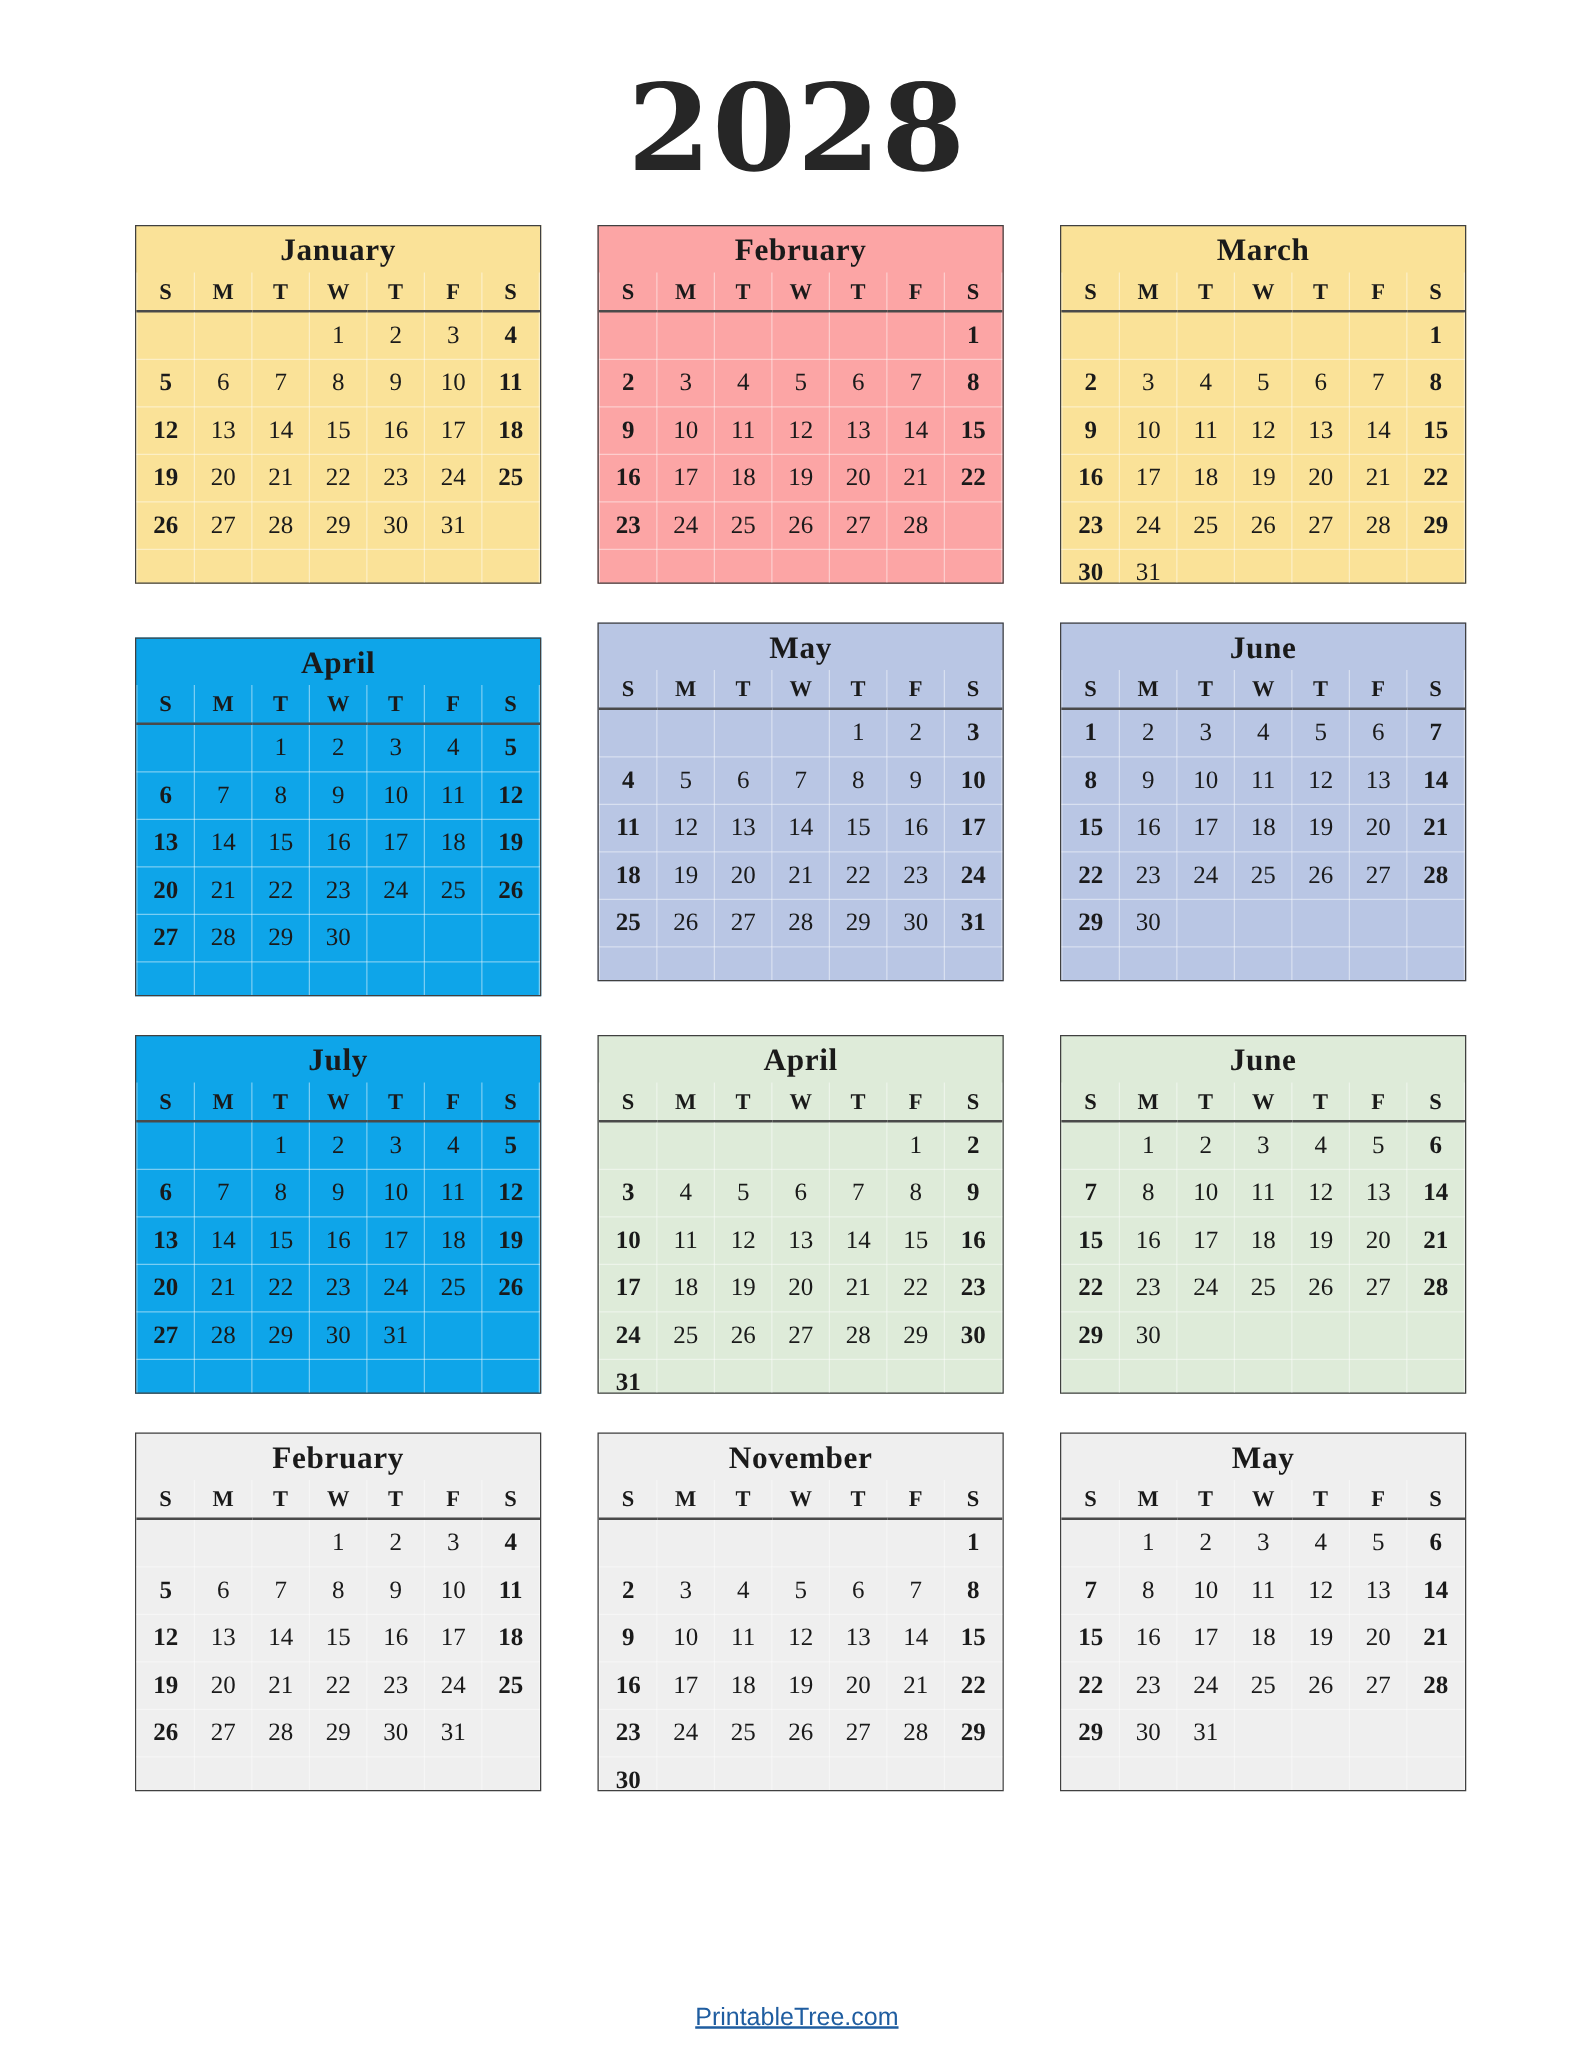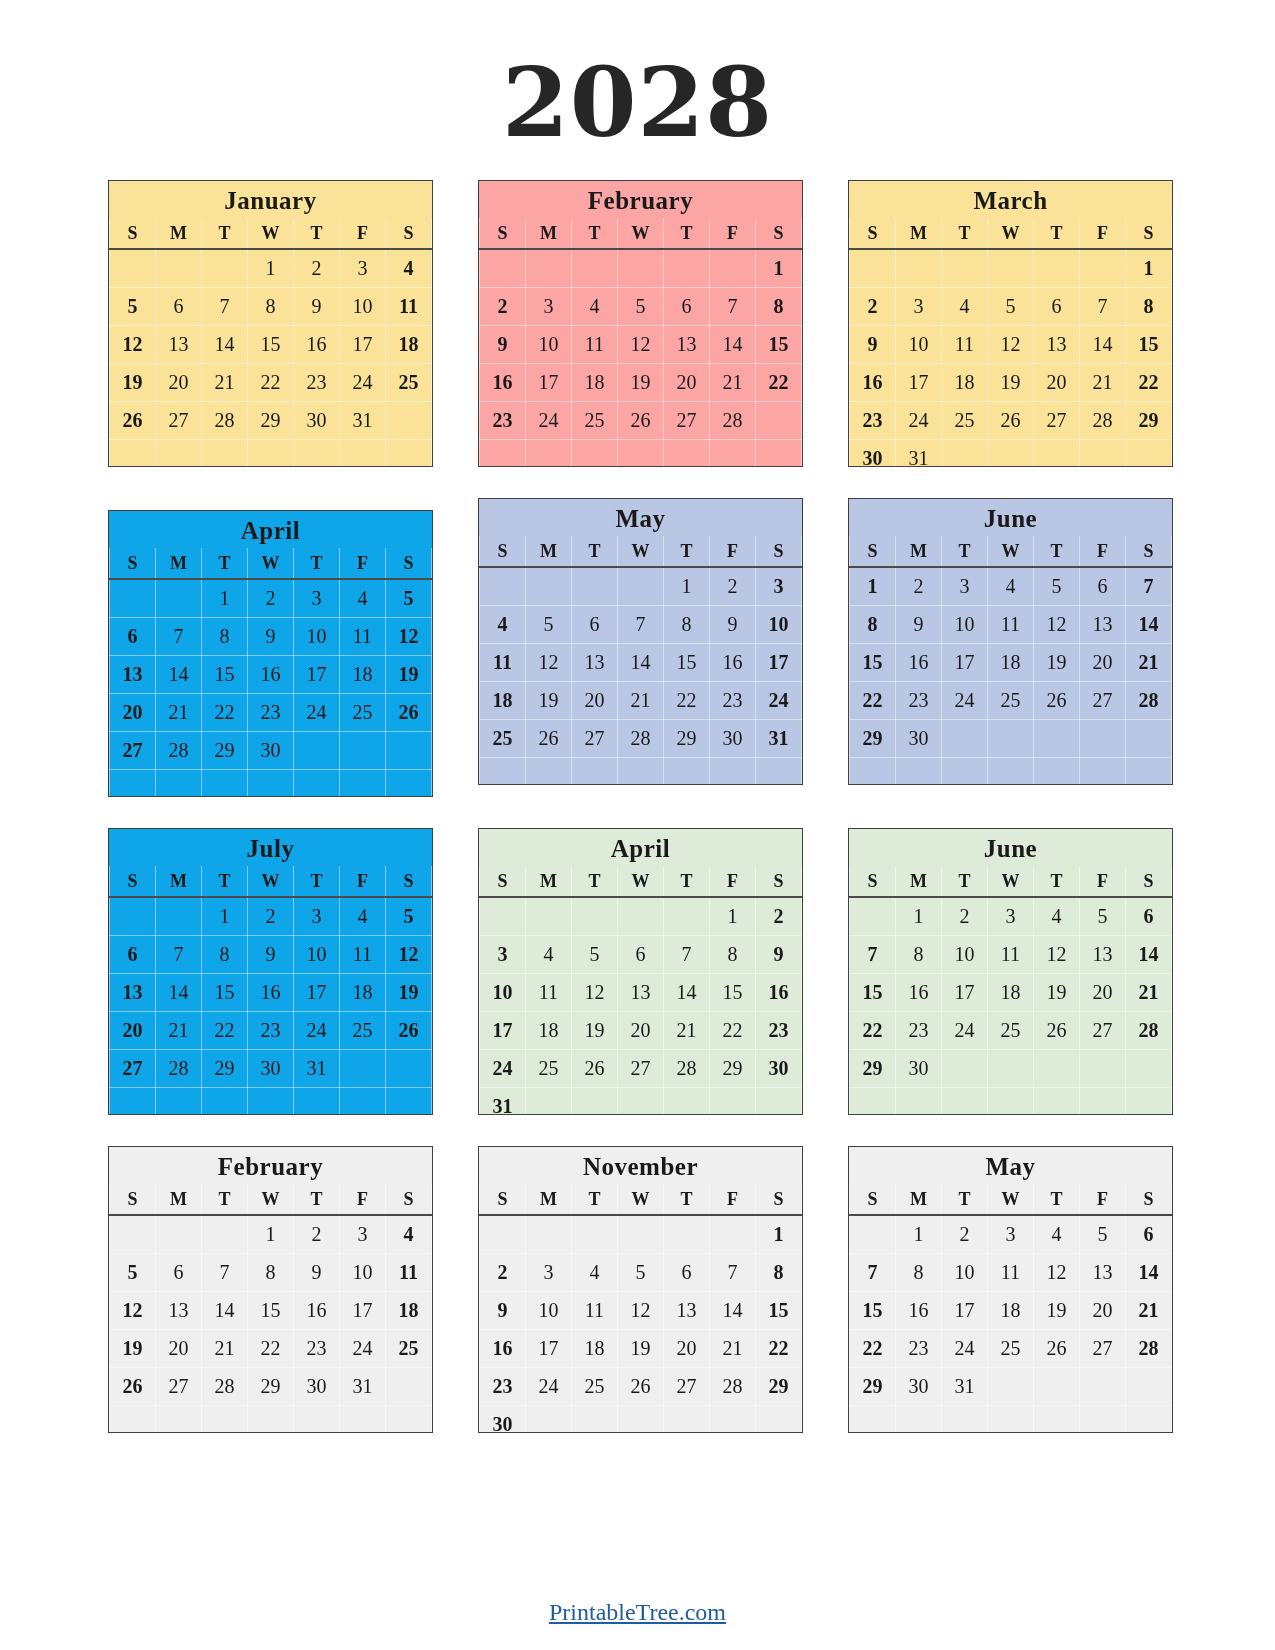--- a/index.html
+++ b/index.html
@@ -77,22 +77,22 @@
     font-weight: bold;
   }
   .footer {
     position: absolute;
     bottom: 24px;
     left: 0;
     width: 100%;
     text-align: center;
   }
   .footer a {
-    font-family: Liberation Serif, serif;
-    font-size: 24px;
+    font-family: Liberation Sans, sans-serif;
+    font-size: 20px;
     color: var(--link-color, #1f5da0);
     text-decoration: underline;
     cursor: pointer;
   }
 </style>
 </head>
 <body>
 
 <div class="page">
   <h1 class="year-title">2028</h1>

